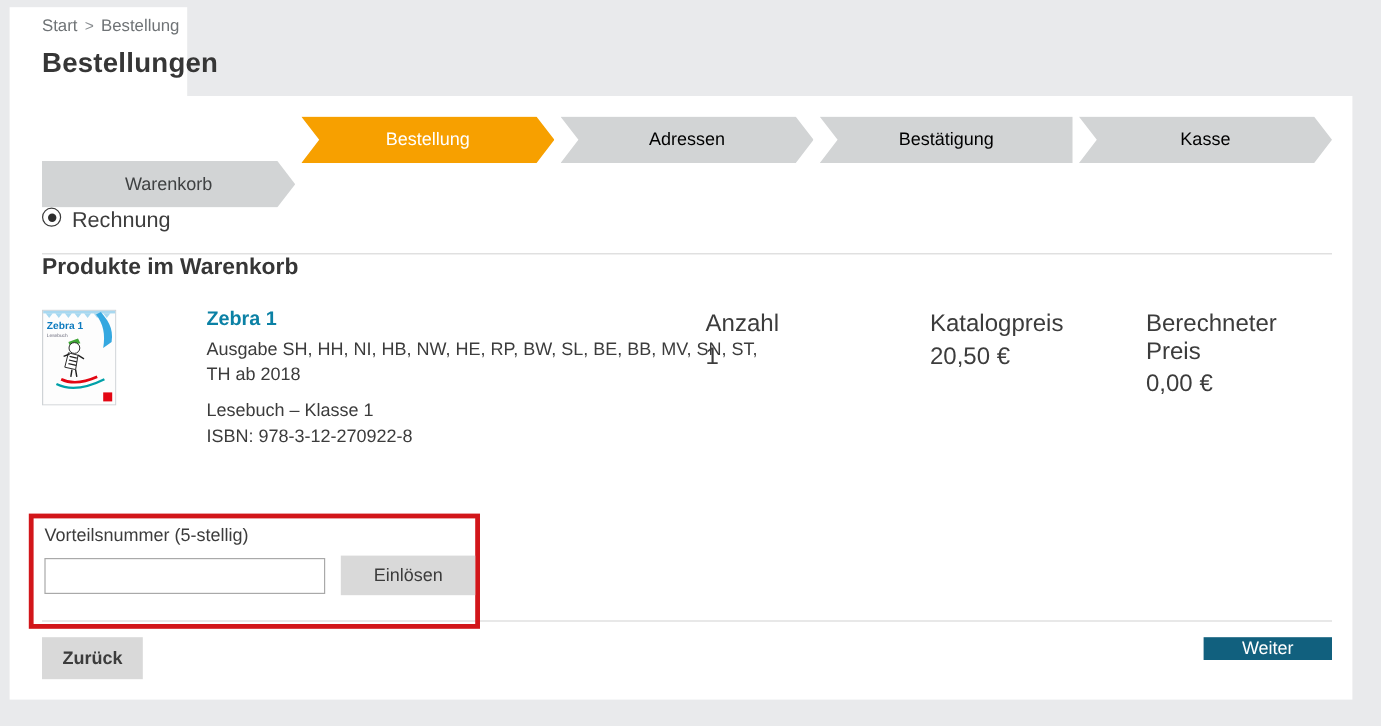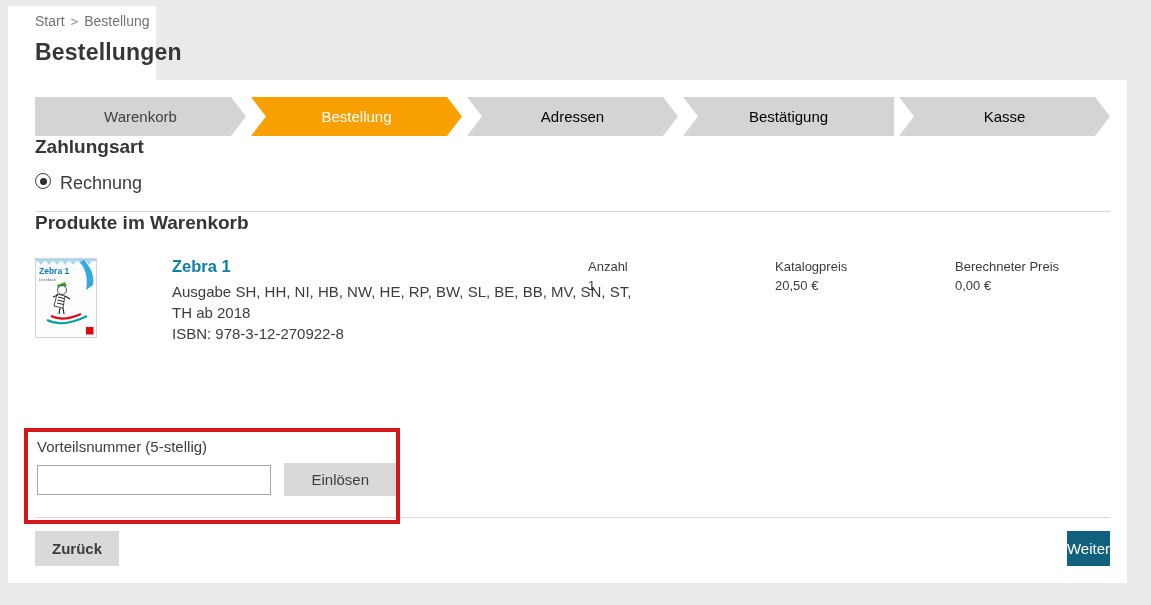--- a/index.html
+++ b/index.html
@@ -24,21 +24,21 @@
   .main-card{
     position:absolute;left:8px;top:80px;width:1119px;height:503px;
     background:#fff;box-sizing:border-box;padding:0 17px 0 27px;
   }
   
   .steps{display:flex;gap:5px;margin-top:17px;height:39px;}
   .step{
     flex:1;height:39px;line-height:39px;text-align:center;
     background:#d2d4d5;color:#000000;font-size:15px;
   }
-  .step.first{clip-path:polygon(0 0,calc(100% - 15px) 0,100% 50%,calc(100% - 15px) 100%,0 100%);}
+  .step.first{clip-path:polygon(0 0,calc(100% - 15px) 0,100% 50%,calc(100% - 15px) 100%,0 100%);margin-top:37px;}
   .step.mid{clip-path:polygon(0 0,calc(100% - 15px) 0,100% 50%,calc(100% - 15px) 100%,0 100%,15px 50%);}
   .step.last{clip-path:polygon(0 0,100% 0,100% 100%,0 100%,15px 50%);}
   .step.done{color:#3f4142;}
   .step.active{background:var(--accent-orange,#f7a000);color:#fff;}
   h2.section-heading{
     margin:0;font-size:19px;font-weight:700;color:#363636;
   }
   .heading-payment{margin-top:22px;}
   .radio-row{margin-top:15px;display:flex;font-size:18px;color:#3c3c3c;}
   .radio-outer{
@@ -53,21 +53,21 @@
   .product-row{position:relative;margin-top:22px;min-height:120px;padding-left:46px;}
   .cover{
     position:absolute;left:0;top:2px;width:62px;height:80px;
   }
   .product-info{margin-left:91px;max-width:462px;font-size:15px;line-height:21px;}
   .product-title{
     font-size:16.5px;font-weight:700;color:var(--link-teal,#0b81a5);
     margin-bottom:4px;cursor:pointer;
   }
   .product-subtitle{margin-top:9px;}
-  .stat{position:absolute;top:3px;font-size:13px;}
+  .stat{position:absolute;top:3px;font-size:20px;}
   .stat .stat-label{margin-bottom:4px;}
   .stat-qty{left:553px;}
   .stat-catalog{left:740px;}
   .stat-calc{left:920px;}
   
   .divider-2{position:absolute;left:27px;right:17px;top:437px;z-index:0;}
   .voucher-box{
     position:absolute;left:16px;top:348px;width:376px;height:96px;
     box-sizing:border-box;border:4px solid var(--annotation-red,#d2161a);
     background:transparent;z-index:1;padding:6px 0 0 9px;
@@ -85,21 +85,21 @@
   }
   .btn-redeem{
     margin-left:13px;height:33px;padding:0 27px;background:#d9d9d9;color:#3c3c3c;
   }
   .footer-actions{position:absolute;left:27px;right:17px;top:451px;height:35px;}
   .btn-back{
     position:absolute;left:0;top:0;height:35px;padding:0 17px;
     background:#d9d9d9;color:#3c3c3c;font-weight:bold;
   }
   .btn-next{
-    position:absolute;right:0;top:0;height:35px;padding:0 0;
+    position:absolute;right:0;top:0;height:19px;padding:0 32px;
     background:var(--primary-teal,#11607e);color:#fff;
   }
 </style>
 </head>
 <body>
 
 <div class="title-block">
   <div class="breadcrumb">
     <span>Start</span><span class="sep">&gt;</span><span>Bestellung</span>
   </div>
@@ -143,20 +143,21 @@
       <path d="M23 39l6 1.5 M22.5 42l6.5 1.5 M22 45l6.5 1.5" stroke="#222" stroke-width="1" fill="none"></path>
       <path d="M30 38l5 3 M23 37l-5 2 M25 50l-1 6 M28 50l1 6" stroke="#222" stroke-width="1.2" fill="none"></path>
       <path d="M16 58q12 6 30-2" stroke="#e30613" stroke-width="2.2" fill="none"></path>
       <path d="M12 62q16 8 40-4" stroke="#00a0a8" stroke-width="2" fill="none"></path>
       <rect x="51" y="69" width="7.5" height="7.5" fill="#e30613"></rect>
     </svg>
 
     <div class="product-info">
       <div class="product-title">Zebra 1</div>
       <div>Ausgabe SH, HH, NI, HB, NW, HE, RP, BW, SL, BE, BB, MV, SN, ST, TH ab 2018</div>
+      <div class="product-subtitle">Lesebuch – Klasse 1</div>
       <div>ISBN: 978-3-12-270922-8</div>
     </div>
 
     <div class="stat stat-qty">
       <div class="stat-label">Anzahl</div>
       <div>1</div>
     </div>
     <div class="stat stat-catalog">
       <div class="stat-label">Katalogpreis</div>
       <div>20,50 €</div>

